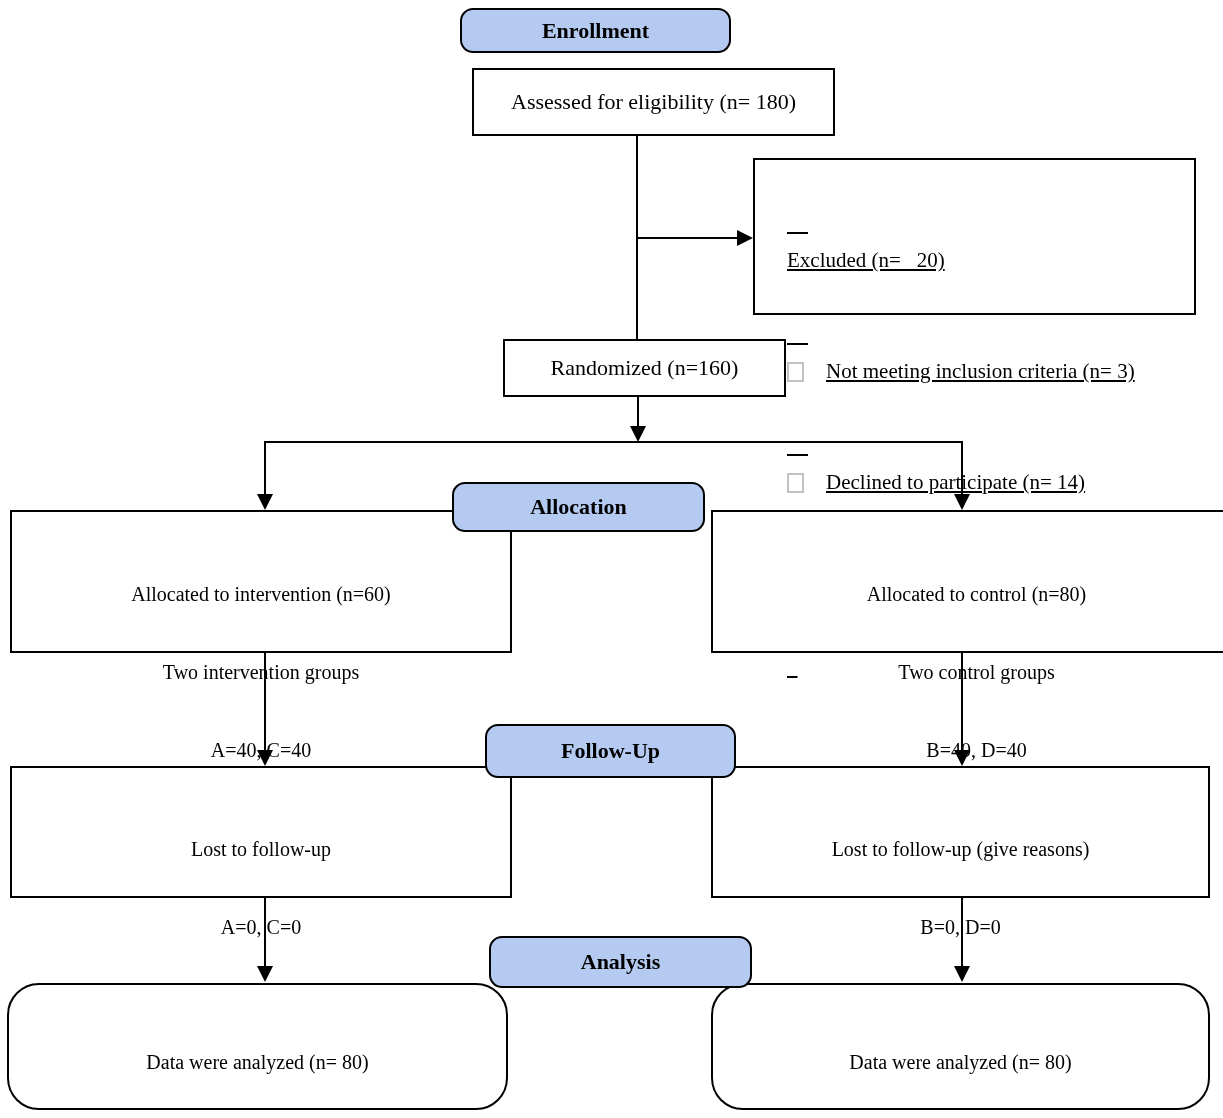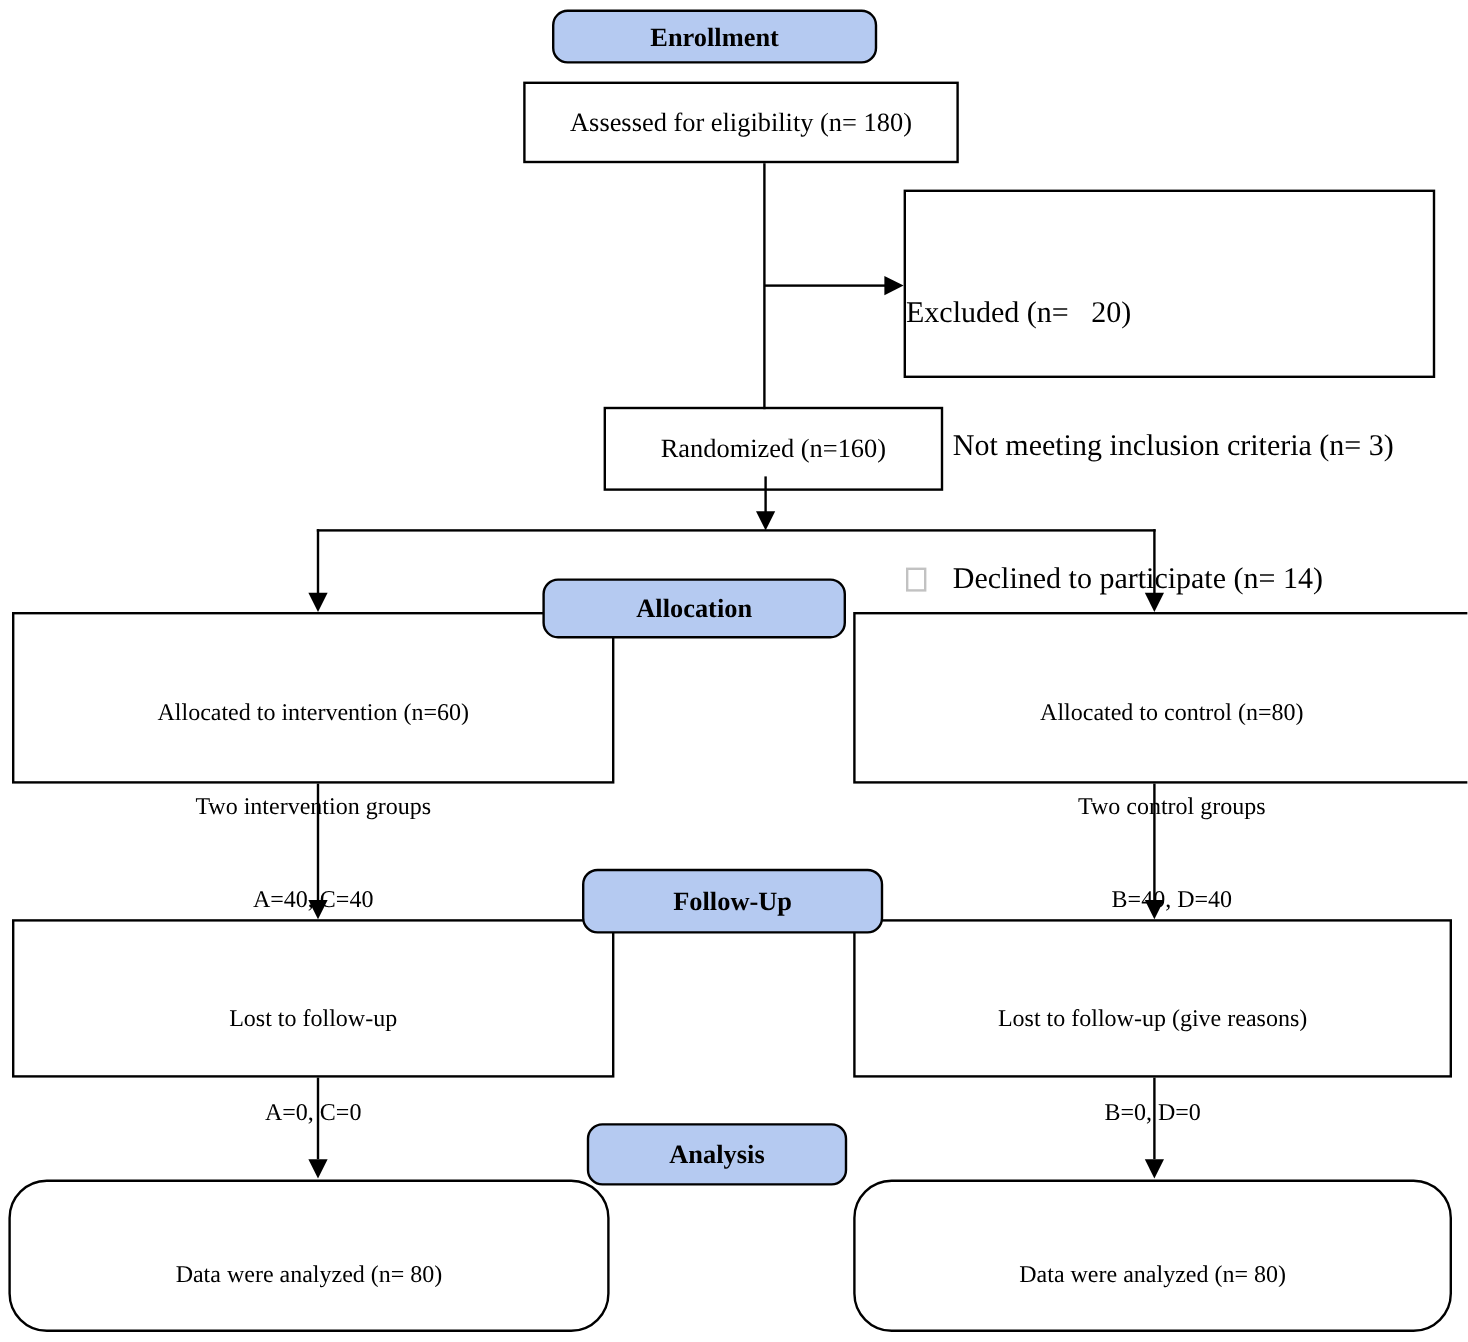--- a/index.html
+++ b/index.html
@@ -41,21 +41,21 @@
   .arrow-down{
     position:absolute;width:0;height:0;z-index:2;
     border-left:8px solid transparent;border-right:8px solid transparent;
     border-top:16px solid var(--line);
   }
   .arrow-right{
     position:absolute;width:0;height:0;z-index:2;
     border-top:8px solid transparent;border-bottom:8px solid transparent;
     border-left:16px solid var(--line);
   }
-  #excluded-box{font-size:25px;line-height:37px;padding:8px 12px 6px 0;}
+  #excluded-box{font-size:21px;line-height:37px;padding:8px 12px 6px 32px;text-decoration:underline;}
   .excl-item{display:flex;align-items:baseline;}
   .bullet-sq{
     display:inline-block;width:13px;height:16px;
     border:2px solid var(--bullet);
     margin:0 22px 0 0;align-self:center;
     flex:0 0 auto;
   }
   .bullet-sq.faint{border-color:#e3e3e3;}
   .pad-alloc{padding-top:17px;}
   .pad-fu{padding-top:16px;}
@@ -91,45 +91,45 @@
 
   <div class="phase" style="left:460px;top:8px;width:271px;height:45px;">
     <span>Enrollment</span>
   </div>
   <div class="phase" style="left:452px;top:482px;width:253px;height:50px;">
     <span>Allocation</span>
   </div>
   <div class="phase" style="left:485px;top:724px;width:251px;height:54px;align-items:center;">
     <span>Follow-Up</span>
   </div>
-  <div class="phase" style="left:489px;top:936px;width:217px;height:52px;">
+  <div class="phase" style="left:489px;top:936px;width:263px;height:52px;">
     <span>Analysis</span>
   </div>
 
-  <div class="box center-one" id="assessed-box" style="left:436px;top:68px;width:363px;height:68px;">
+  <div class="box center-one" id="assessed-box" style="left:472px;top:68px;width:363px;height:68px;">
     <span>Assessed for eligibility (n= 180)</span>
   </div>
 
   <div class="box" id="excluded-box" style="left:753px;top:158px;width:443px;height:157px;">
     <div>Excluded (n=   20)</div>
     <div class="excl-item">
       <span class="bullet-sq"></span>
       <span>Not meeting inclusion criteria (n= 3)</span>
     </div>
     <div class="excl-item">
       <span class="bullet-sq"></span>
       <span>Declined to participate (n= 14)</span>
     </div>
     <div class="excl-item">
       <span class="bullet-sq faint"></span>
       <span>Other reasons (n= 3)</span>
     </div>
   </div>
 
-  <div class="box center-one" id="randomized-box" style="left:503px;top:339px;width:283px;height:70px;">
+  <div class="box center-one" id="randomized-box" style="left:503px;top:339px;width:283px;height:58px;">
     <span>Randomized (n=160)</span>
   </div>
 
   <div class="box lines pad-alloc" style="left:10px;top:510px;width:502px;height:143px;">
     <div>Allocated to intervention (n=60)</div>
     <div>Two intervention groups</div>
     <div>A=40, C=40</div>
     <div>Received allocated intervention (n= 80)</div>
   </div>
   <div class="box lines pad-alloc" style="left:711px;top:510px;width:531px;height:143px;">

